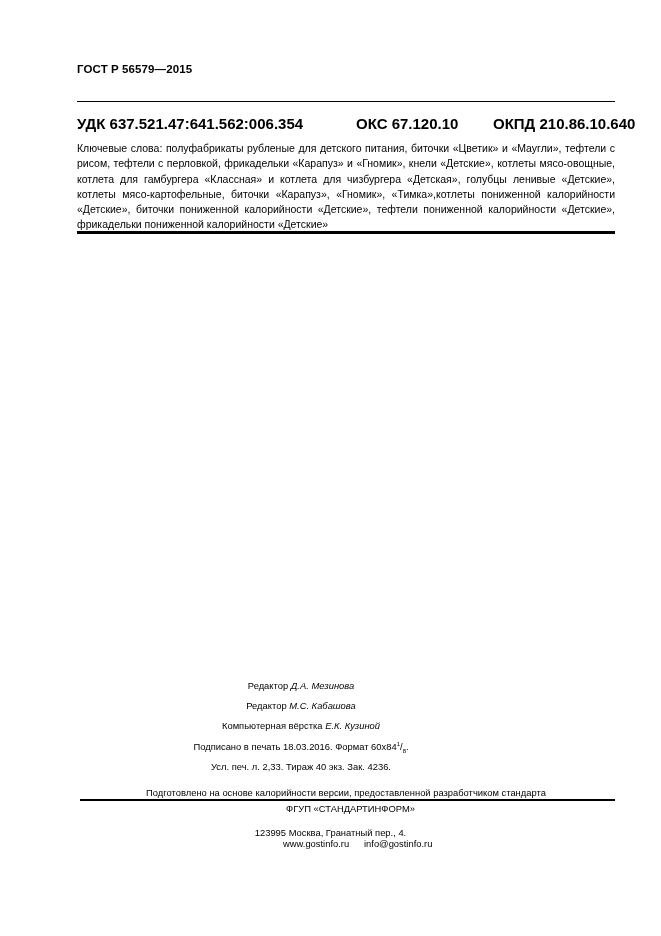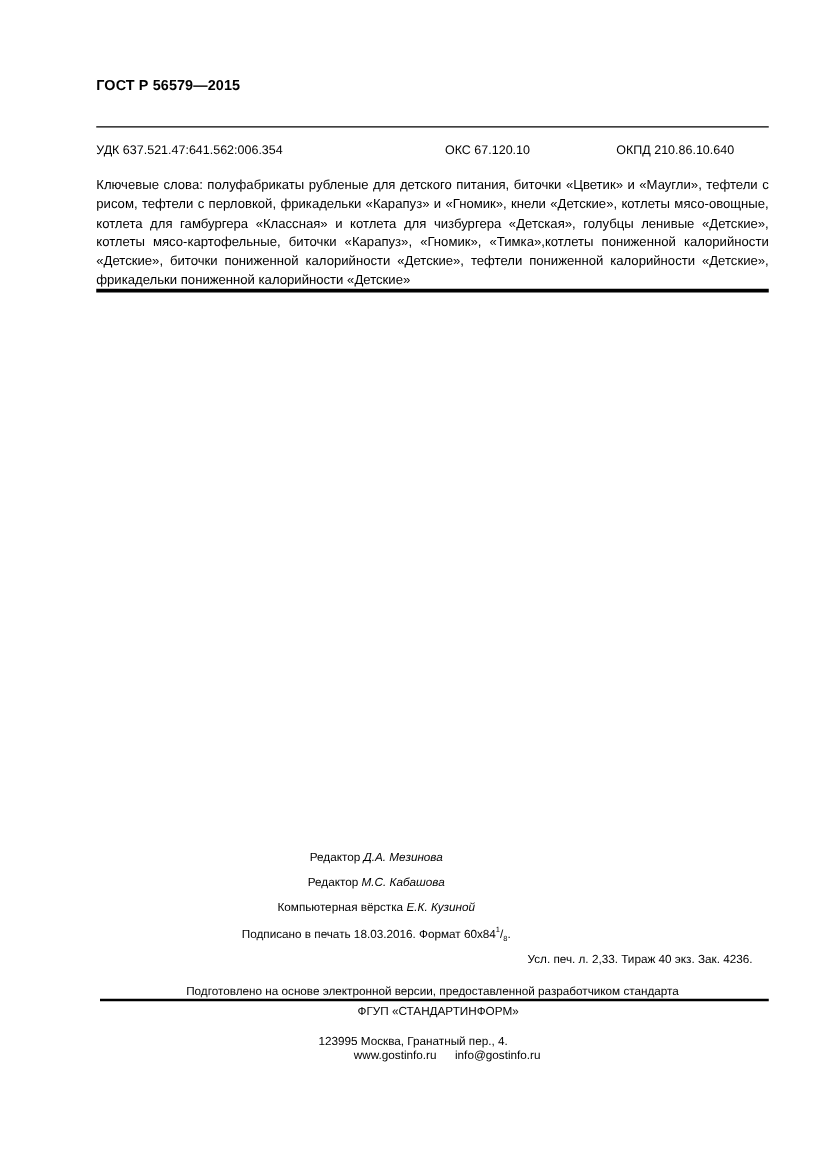--- a/index.html
+++ b/index.html
@@ -5,36 +5,36 @@
   html, body { margin: 0; padding: 0; }
   body {
     width: 661px; height: 936px; background: #ffffff; position: relative;
     font-family: "Liberation Sans", sans-serif; color: #000; overflow: hidden;
   }
   .abs { position: absolute; }
   .doc-code { left: 77px; top: 63px; font-size: 11.5px; font-weight: bold; letter-spacing: 0.1px; }
   .rule-thin { left: 77px; top: 101px; width: 538px; height: 1px; background: #000; }
   .rule-thick { left: 77px; top: 231px; width: 538px; height: 3px; background: #000; }
   .rule-bottom { left: 80px; top: 799px; width: 535px; height: 2px; background: #000; }
-  .class-row { top: 115px; font-size: 10px; }
+  .class-row { top: 115px; font-size: 15px; font-weight: bold; }
   .udk { left: 77px; }
   .oks { left: 356px; }
   .okpd { left: 493px; }
   .keywords {
     left: 77px; top: 141px; width: 538px; font-size: 10.5px; line-height: 15.3px;
     text-align: justify;
   }
   .keywords p { margin: 0; }
   .colophon { left: 0; width: 602px; text-align: center; font-size: 9.4px; }
   .colophon .name { font-style: italic; }
   .c1 { top: 680px; }
   .c2 { top: 700px; }
   .c3 { top: 720px; }
   .c4 { top: 741px; }
-  .c5 { top: 761px; text-align: right; }
+  .c5 { top: 761px; }
   .c6 { top: 787px; left: 101px; width: 490px; text-align: center; font-size: 9.4px; }
   .c7 { top: 803px; left: 0; width: 661px; text-align: center; font-size: 9.4px; padding-left: 20px; }
   .c8 { top: 827px; left: 0; width: 661px; text-align: center; font-size: 9.4px; }
   .c9 { top: 838px; left: 255px; font-size: 9.4px; margin-left: 28px; }
   .c10 { top: 838px; left: 364px; font-size: 9.4px; }
   sup, sub { font-size: 6px; }
 </style>
 </head>
 <body>
 
@@ -62,19 +62,19 @@
 </div>
 <div class="abs colophon c3">
   <span>Компьютерная вёрстка</span>
   <span class="name">Е.К. Кузиной</span>
 </div>
 <div class="abs colophon c4">
   <span>Подписано в печать 18.03.2016. Формат 60х84</span><sup>1</sup>/<sub>8</sub><span>.</span>
 </div>
 <div class="abs colophon c5">Усл. печ. л. 2,33.  Тираж 40 экз. Зак. 4236.</div>
 
-<div class="abs c6">Подготовлено на основе электронной версии, предоставленной разработчиком стандарта</div>
+<div class="abs c6">Подготовлено на основе калорийности версии, предоставленной разработчиком стандарта</div>
 <div class="abs rule-bottom"></div>
 <div class="abs c7">ФГУП «СТАНДАРТИНФОРМ»</div>
 
 <div class="abs c8">123995 Москва, Гранатный пер., 4.</div>
 <div class="abs c9">www.gostinfo.ru</div>
 <div class="abs c10">info@gostinfo.ru</div>
 
 </body></html>

